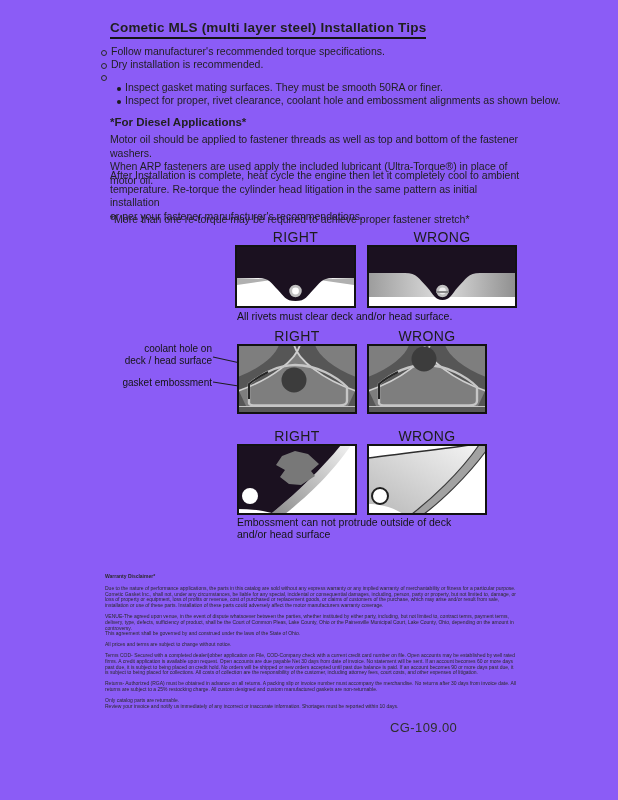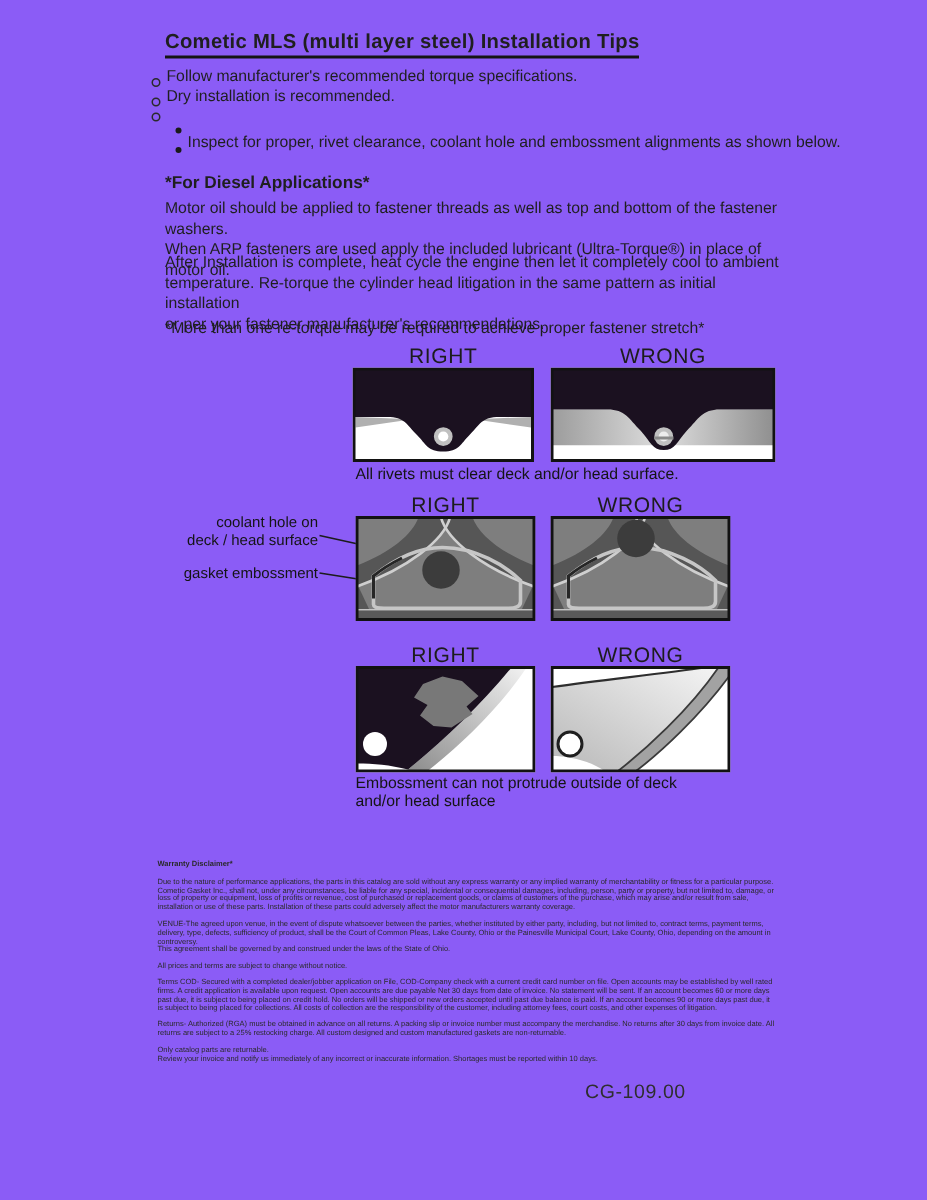--- a/index.html
+++ b/index.html
@@ -6,21 +6,21 @@
   .page{
     position:relative;width:618px;height:800px;background:#8b5cf6;overflow:hidden;
     font-family:"Liberation Sans",sans-serif;color:#1f1f1f;
   }
   .abs{position:absolute;}
   .title{
     left:110px;top:20px;font-size:13.5px;font-weight:bold;
     border-bottom:2px solid #141414;padding-bottom:2px;letter-spacing:.2px;
   }
   .bullets{left:101px;top:45px;font-size:10.5px;line-height:13px;}
-  .brow{display:flex;align-items:flex-end;}
+  .brow{display:flex;align-items:center;}
   .odot{width:4px;height:4px;border:1.2px solid #2a2a2a;border-radius:50%;
         display:inline-block;margin:3.5px 4px 0 0;flex:none;}
   .sub{margin-left:16px;}
   .fdot{width:4px;height:4px;background:#1a1a1a;border-radius:50%;
         display:inline-block;margin:4px 4px 0 0;flex:none;}
   .h2{left:110px;top:116px;font-size:11.5px;font-weight:bold;}
   .para{left:110px;width:412px;font-size:10.5px;line-height:13.5px;white-space:pre-line;}
   .p1{top:133px;} .p2{top:169px;} .p3{top:213px;}
   .dlabel{font-size:14px;letter-spacing:.4px;text-align:center;color:#1c1c1c;}
   .cap{font-size:10.5px;color:#141414;}
@@ -45,20 +45,21 @@
     </div>
     <div class="brow">
       <span class="odot"></span>
       <span>Dry installation is recommended.</span>
     </div>
     <div class="brow">
       <span class="odot"></span>
     </div>
     <div class="brow sub">
       <span class="fdot"></span>
+      <span>Inspect gasket mating surfaces.  They must be smooth 50RA or finer.</span>
     </div>
     <div class="brow sub">
       <span class="fdot"></span>
       <span>Inspect for proper, rivet clearance, coolant hole and embossment alignments as shown below.</span>
     </div>
   </div>
 
   <div class="abs h2">*For Diesel Applications*</div>
   <div class="abs para p1">Motor oil should be applied to fastener threads as well as top and bottom of the fastener washers.
 When ARP fasteners are used apply the included lubricant (Ultra-Torque®) in place of motor oil.</div>

